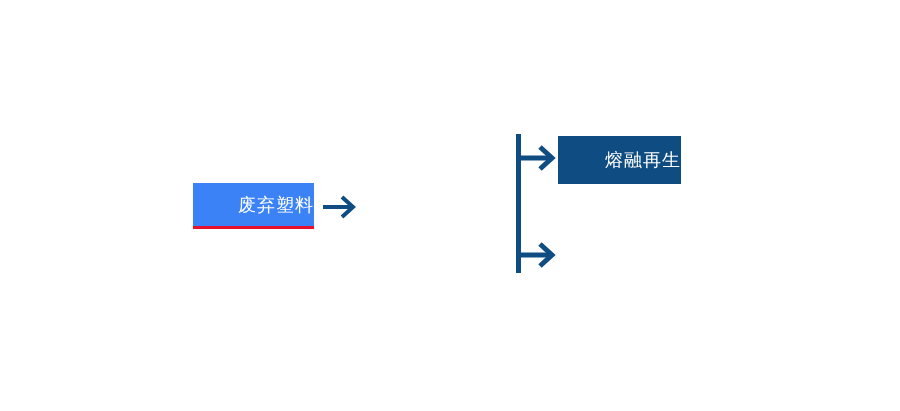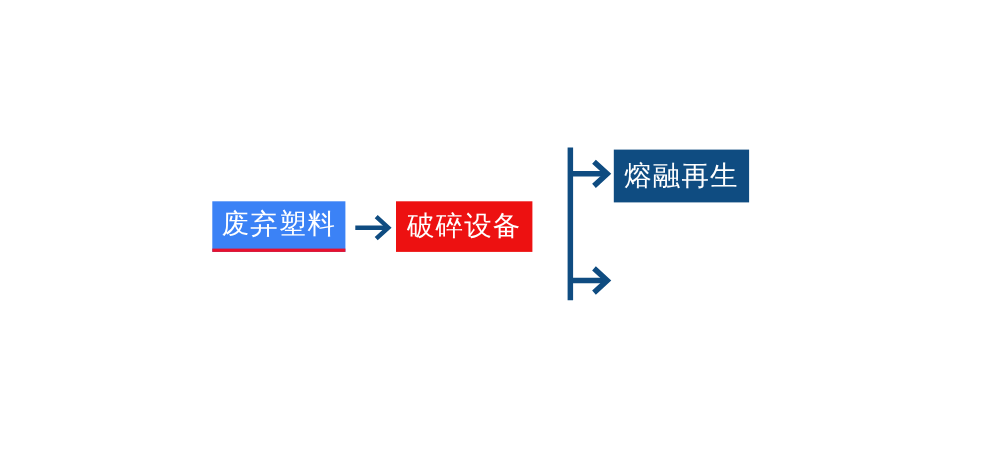--- a/index.html
+++ b/index.html
@@ -17,24 +17,24 @@
     position: relative;
     width: 900px;
     height: 411px;
     background: #ffffff;
   }
 
   .node {
     position: absolute;
     display: flex;
     align-items: center;
-    justify-content: center;
+    justify-content: flex-end;
     box-sizing: border-box;
     color: #ffffff;
-    font-size: 25px;
+    font-size: 18px;
     letter-spacing: 1px;
     line-height: 1;
     white-space: nowrap;
     font-weight: 400;
   }
 
   
   #node-source {
     left: 193px;
     top: 183px;
@@ -98,23 +98,20 @@
 
   <div id="arrow-source-process">
     <svg width="42" height="34" viewBox="0 0 42 34" xmlns="http://www.w3.org/2000/svg">
       <g fill="none" stroke="#0f4c81" stroke-width="4" stroke-linecap="butt" stroke-linejoin="miter">
         <line x1="3" y1="17" x2="31" y2="17"></line>
         <polyline points="22,7 33,17 22,27"></polyline>
       </g>
     </svg>
   </div>
 
-  <div class="node" id="node-process">
-    <span>破碎设备</span>
-  </div>
 
   <div id="branch-connector">
     <svg width="58" height="155" viewBox="0 0 58 155" xmlns="http://www.w3.org/2000/svg">
       <g fill="none" stroke="#0f4c81" stroke-width="5" stroke-linecap="butt" stroke-linejoin="miter">
 
         <line x1="13.5" y1="8" x2="13.5" y2="147"></line>
 
         <line x1="13.5" y1="32" x2="44" y2="32"></line>
         <polyline points="35,21 47,32 35,43"></polyline>
 

